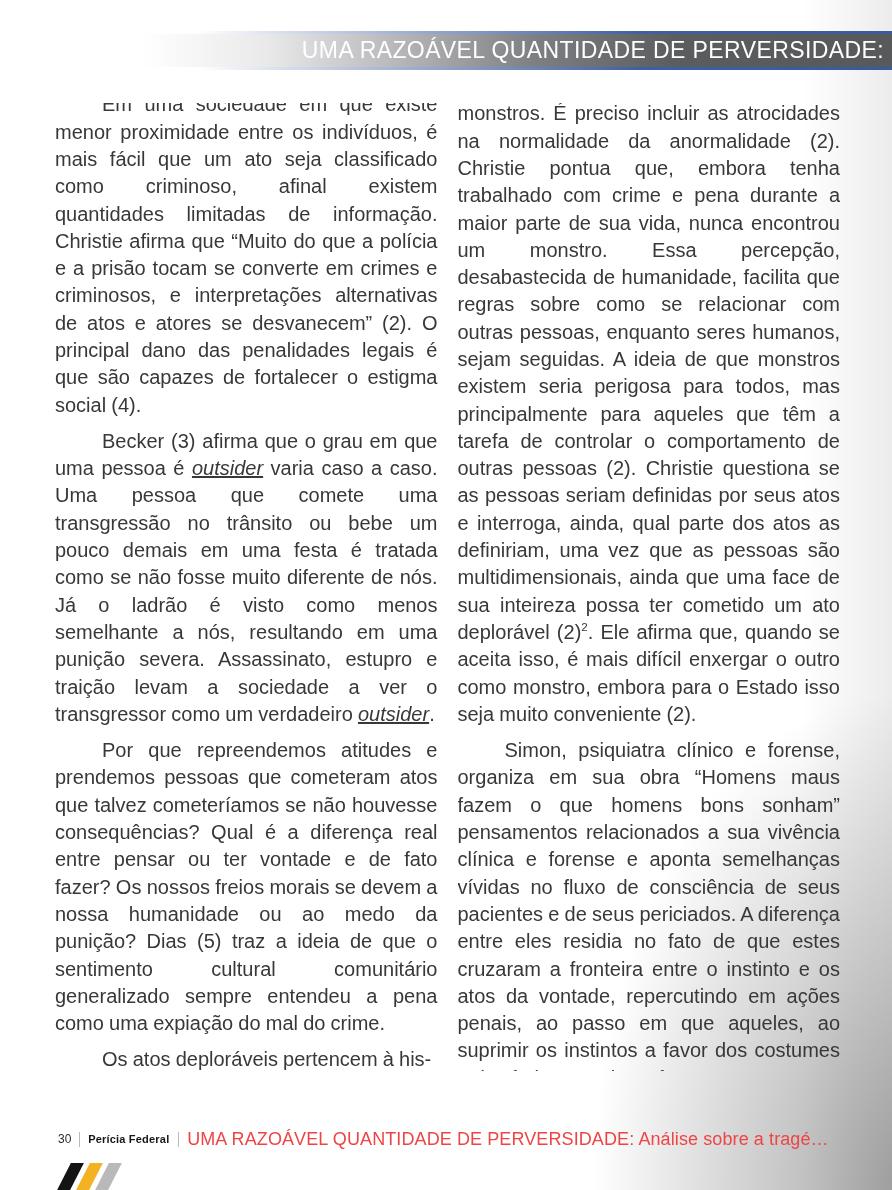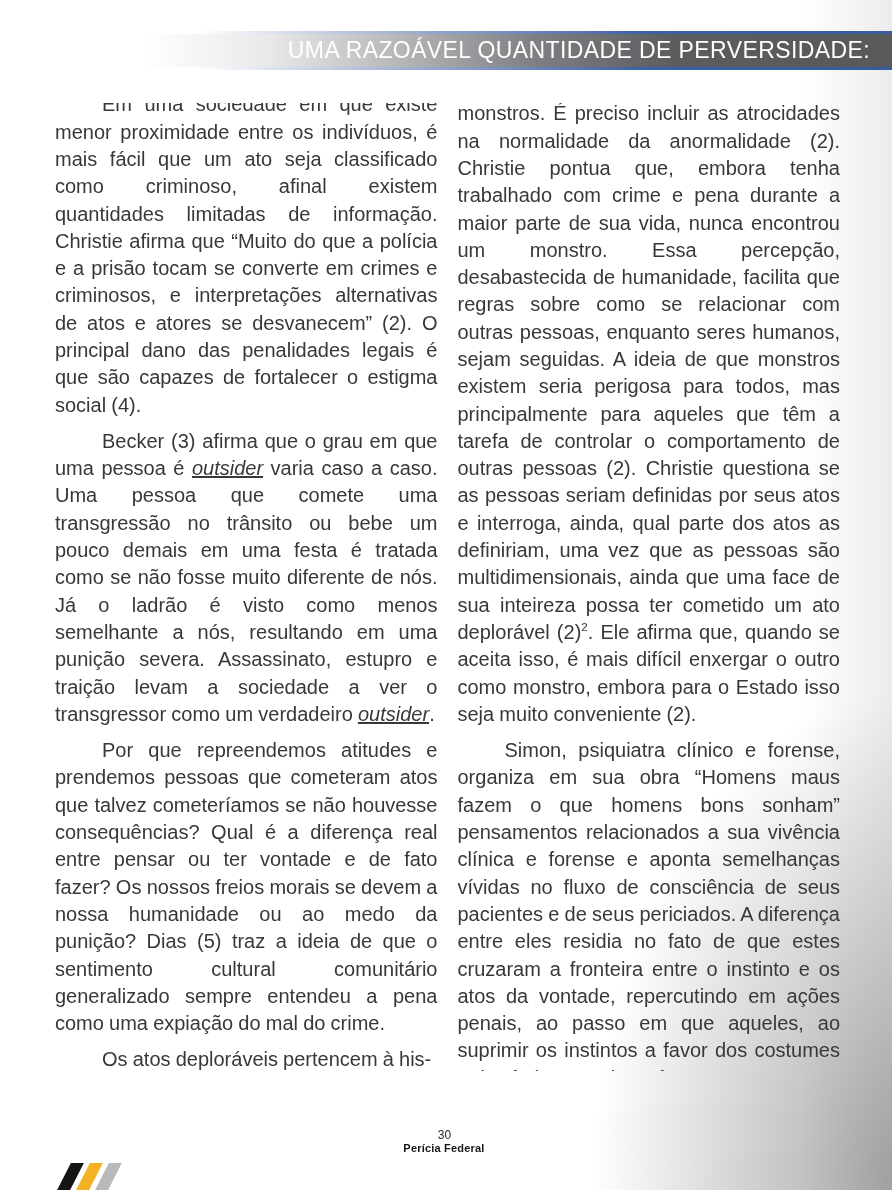--- a/index.html
+++ b/index.html
@@ -16,21 +16,21 @@
 
   
   .header-bar { position:absolute; top:31px; left:0; width:892px; height:39px; }
   .header-line {
     height:3px; width:100%;
     background:linear-gradient(to right, rgba(62,95,165,0) 22%, rgba(62,95,165,.55) 48%, #3e5fa5 72%, #3a5a9e 100%);
   }
   .header-mid {
     height:33px; width:100%;
     display:flex; align-items:center; justify-content:flex-end;
-    padding-right:22px;
+    padding-right:8px;
     background:linear-gradient(to right, rgba(255,255,255,0) 16%, #e9e9ea 30%, #b9b9bc 44%, #7e7f82 60%, #5b5c5e 76%, #58595b 100%);
   }
   .header-title {
     color:#ffffff; font-size:23px; font-weight:500;
     letter-spacing:.4px; white-space:nowrap;
     transform:scaleY(1.05); transform-origin:center;
   }
 
   
   .columns {
@@ -45,21 +45,21 @@
     hyphens:auto; -webkit-hyphens:auto;
     word-spacing:-0.4px;
   }
   .para.no-indent { text-indent:0; }
   .it { font-style:italic;text-decoration:underline; }
   .sup { vertical-align:super; font-size:0.58em; line-height:0; }
 
   
   .footer {
     position:absolute; left:58px; top:1128px; width:780px; height:22px;
-    display:flex; align-items:center; white-space:nowrap;flex-direction:column;
+    display:flex; align-items:center; white-space:nowrap;
   }
   .page-num { font-size:12px; color:#2b2b2b; margin-right:7px; }
   .sep { width:1px; height:15px; background:#b9b9b9; margin:0 8px 0 1px; }
   .pub { font-size:11px; font-weight:bold; color:#161616; letter-spacing:.2px; margin-right:8px; }
   .foot-title { font-size:18px; color:#ef4444; letter-spacing:.1px; overflow:hidden; text-overflow:ellipsis; }
 
   
   .logo { position:absolute; left:64px; top:1163px; height:27px; display:flex; }
   .stripe { display:inline-block; width:13px; height:27px; transform:skewX(-27deg); margin-right:6px; }
 </style>

